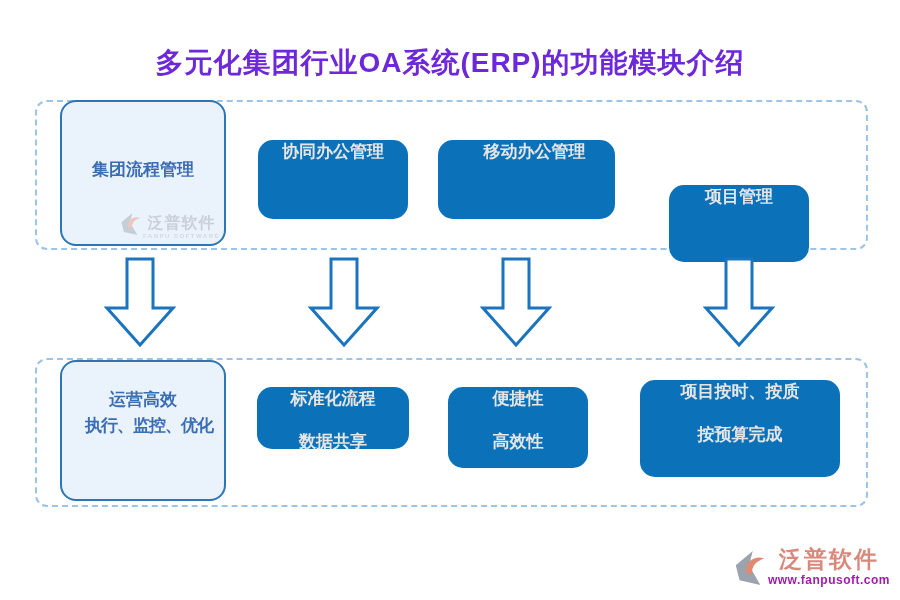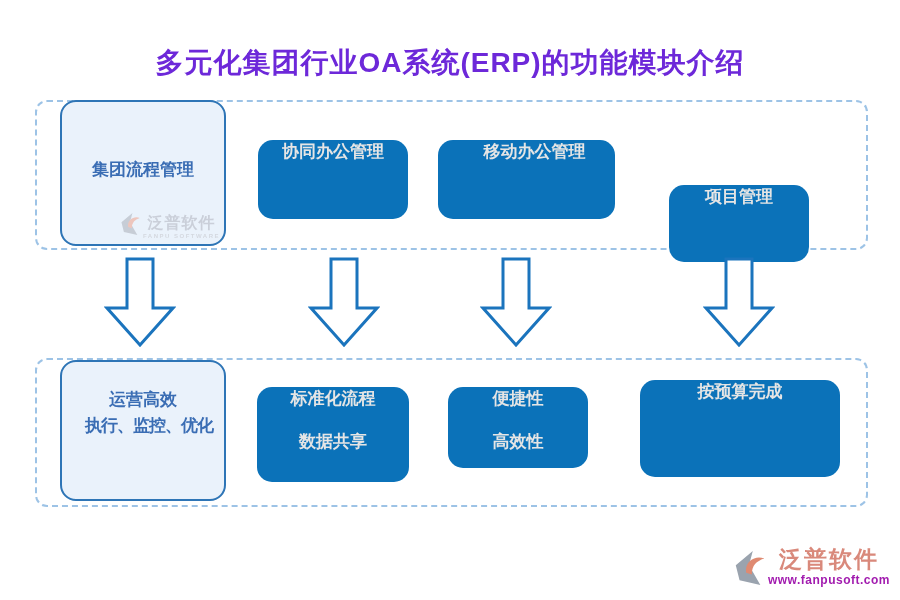--- a/index.html
+++ b/index.html
@@ -27,21 +27,21 @@
   .lightbox.bottom .bx-line1{position:absolute;top:26px;left:0;width:100%;}
   .lightbox.bottom .bx-line2{position:absolute;top:52px;left:6px;width:100%;letter-spacing:-1px;}
   .btn{
     position:absolute;background:#0b72b9;border-radius:15px;color:#e5e5e5;
     font-weight:bold;font-size:17px;display:flex;flex-direction:column;
     align-items:center;justify-content:flex-start;text-align:center;box-sizing:border-box;gap:20px;
   }
   .btn.m1{left:258px;top:140px;width:150px;height:79px;}
   .btn.m2{left:438px;top:140px;width:177px;height:79px;padding-left:16px;}
   .btn.m3{left:669px;top:141px;width:140px;height:77px;margin-top:44px;}
-  .btn.b1{left:257px;top:387px;width:152px;height:95px;}
+  .btn.b1{left:257px;top:387px;width:152px;height:62px;}
   .btn.b2{left:448px;top:387px;width:140px;height:81px;}
   .btn.b3{left:640px;top:380px;width:200px;height:97px;}
   .arrow{position:absolute;top:257px;width:72px;height:91px;}
   .arrow.a1{left:104px;}
   .arrow.a2{left:308px;}
   .arrow.a3{left:480px;}
   .arrow.a4{left:703px;}
   
   .watermark{
     position:absolute;right:4px;bottom:2px;display:flex;align-items:center;gap:2px;opacity:.95;
@@ -114,20 +114,21 @@
 
   <div class="btn b1">
     <span>标准化流程</span>
     <span>数据共享</span>
   </div>
   <div class="btn b2">
     <span>便捷性</span>
     <span>高效性</span>
   </div>
   <div class="btn b3">
+    <span>项目按时、按质</span>
     <span>按预算完成</span>
   </div>
 
   <div class="brand">
     <span>
       <svg width="34" height="40" viewBox="0 0 36 40">
         <path d="M4 17 L22 2 L18 17 L30 38 L8 33 Z" fill="#9aa3ae"></path>
         <path d="M15 25 C 13 13, 25 6, 34 10 C 26 13, 21 17, 21 27 Z" fill="#df8a71"></path>
       </svg>
     </span>

